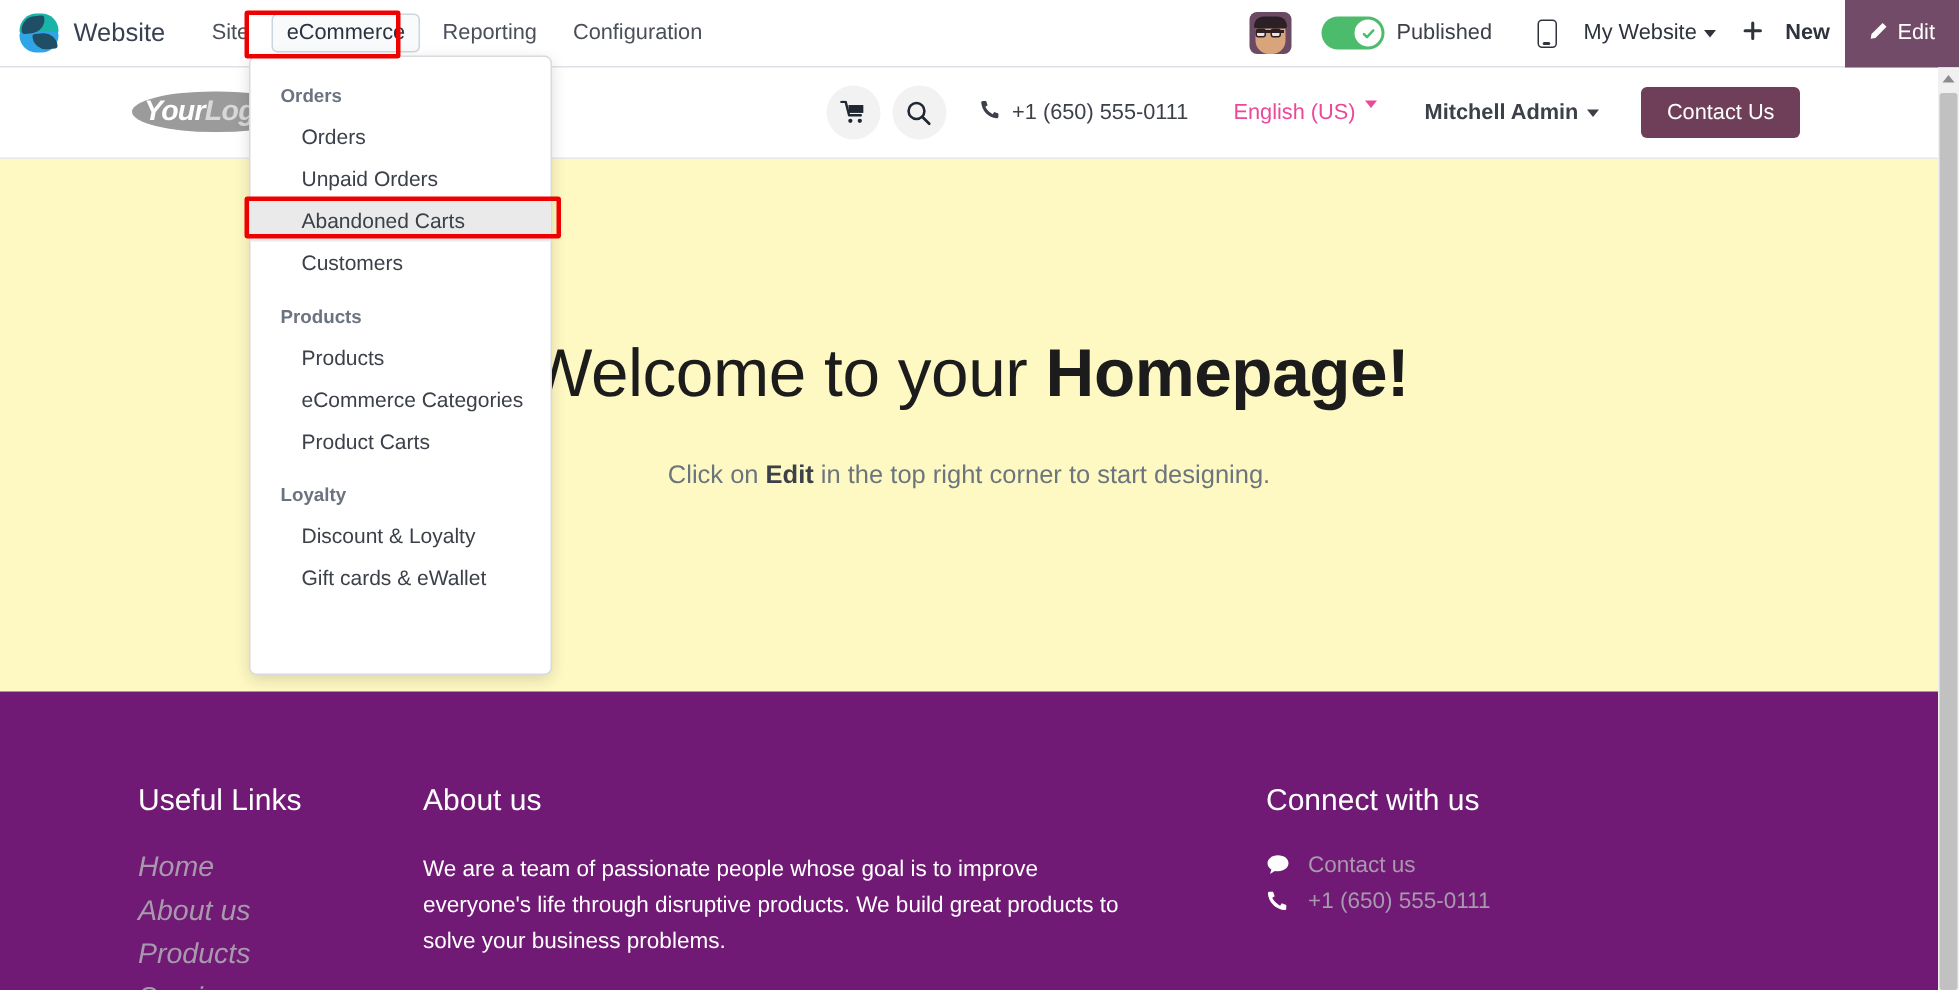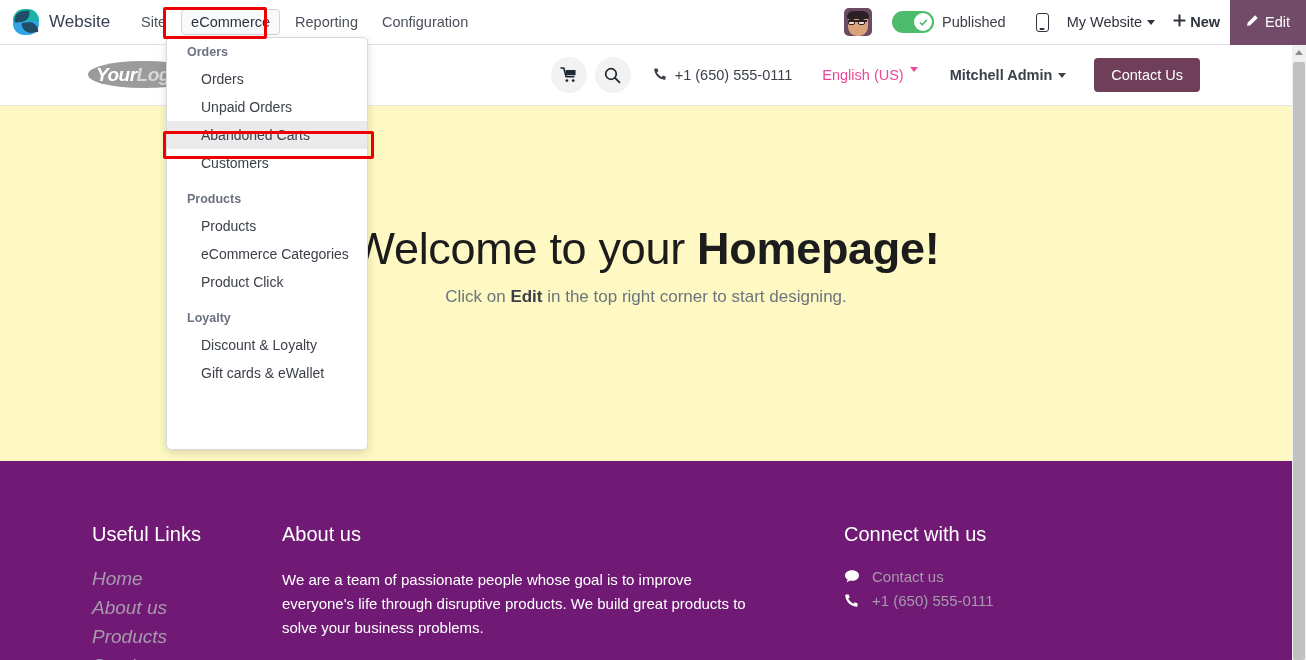--- a/index.html
+++ b/index.html
@@ -130,21 +130,21 @@
   }
   .caret-dn {
     width: 0; height: 0;
     border-left: 4.5px solid transparent;
     border-right: 4.5px solid transparent;
     border-top: 5px solid #2f333b;
     display: inline-block;
   }
   .new-btn {
     font-size: 14.5px; color: #2f333b; margin-right: 10px;
-    display: flex; align-items: center; gap: 4px; white-space: nowrap;
+    display: flex; align-items: center; gap: 15px; white-space: nowrap;
     cursor: pointer; font-weight: bold;
   }
   .edit-btn {
     background: #714b67; color: #ffffff;
     height: 45px; width: 76px;
     display: flex; align-items: center; justify-content: center;
     gap: 6px; font-size: 14.5px; cursor: pointer;
   }
 
   
@@ -212,21 +212,21 @@
 
   
   .dropdown {
     position: absolute; top: 37px; left: 166px;
     width: 202px; height: 413px;
     background: #ffffff;
     border: 1px solid #d7dade;
     border-radius: 5px;
     box-shadow: 0 3px 10px rgba(0,0,0,0.14);
     z-index: 60;
-    padding-top: 2px;
+    padding-top: 14px;
   }
   .dd-section {
     font-size: 12.5px; color: #6b7280; font-weight: bold;
     padding: 5px 0 6px 20px;
   }
   .dd-item {
     font-size: 14px; color: #3c4049;
     padding: 6px 0 6px 34px; cursor: pointer; white-space: nowrap;
   }
   .dd-item.hl { background: #eaeaea; }
@@ -245,21 +245,21 @@
   }
   .hero {
     text-align: center; padding-top: 117px;
   }
   .hero h1 {
     margin: 0; font-size: 45px; color: #1c1c1c; font-weight: normal;
     letter-spacing: -0.3px;
   }
   .hero h1 b { font-weight: bold; }
   .hero p {
-    margin: 12px 0 0 0; font-size: 17px; color: #6c757d;
+    margin: 32px 0 0 0; font-size: 17px; color: #6c757d;
   }
   .hero p b { color: #3c4049; }
 
   
   .footer {
     position: absolute; top: 461px; left: 0;
     width: 1292px; height: 199px;
     background: #701a75;
     color: #ffffff;
   }
@@ -425,21 +425,21 @@
   <div class="dd-section">Orders</div>
   <div class="dd-item">Orders</div>
   <div class="dd-item">Unpaid Orders</div>
   <div class="dd-item hl">Abandoned Carts</div>
   <div class="dd-item">Customers</div>
 
   <div class="dd-gap"></div>
   <div class="dd-section">Products</div>
   <div class="dd-item">Products</div>
   <div class="dd-item">eCommerce Categories</div>
-  <div class="dd-item">Product Click</div>
+  <div class="dd-item">Product Carts</div>
 
   <div class="dd-gap"></div>
   <div class="dd-section">Loyalty</div>
   <div class="dd-item">Discount &amp; Loyalty</div>
   <div class="dd-item">Gift cards &amp; eWallet</div>
 </div>
 
 <div class="redbox" style="left:163px; top:7px; width:104px; height:32px;"></div>
 <div class="redbox" style="left:163px; top:131px; width:211px; height:28px;"></div>
 

